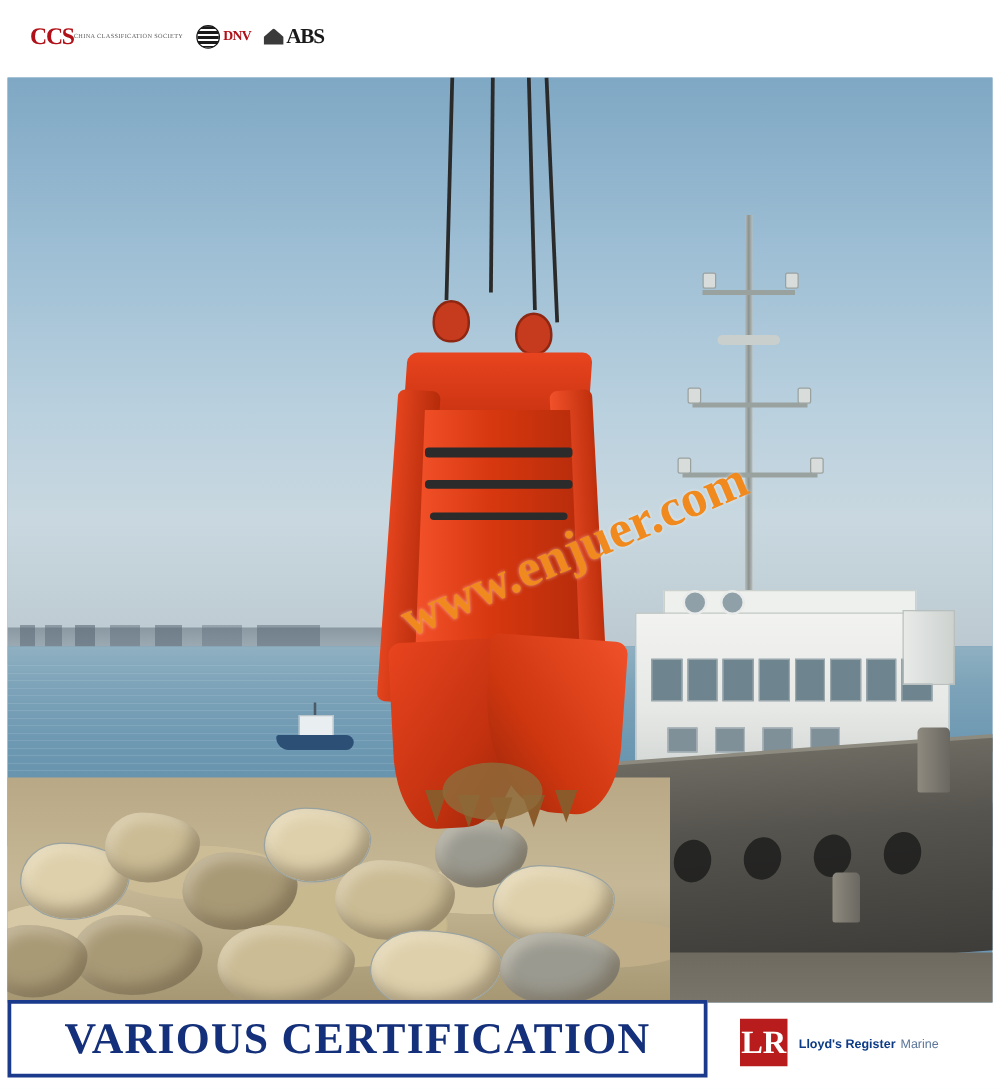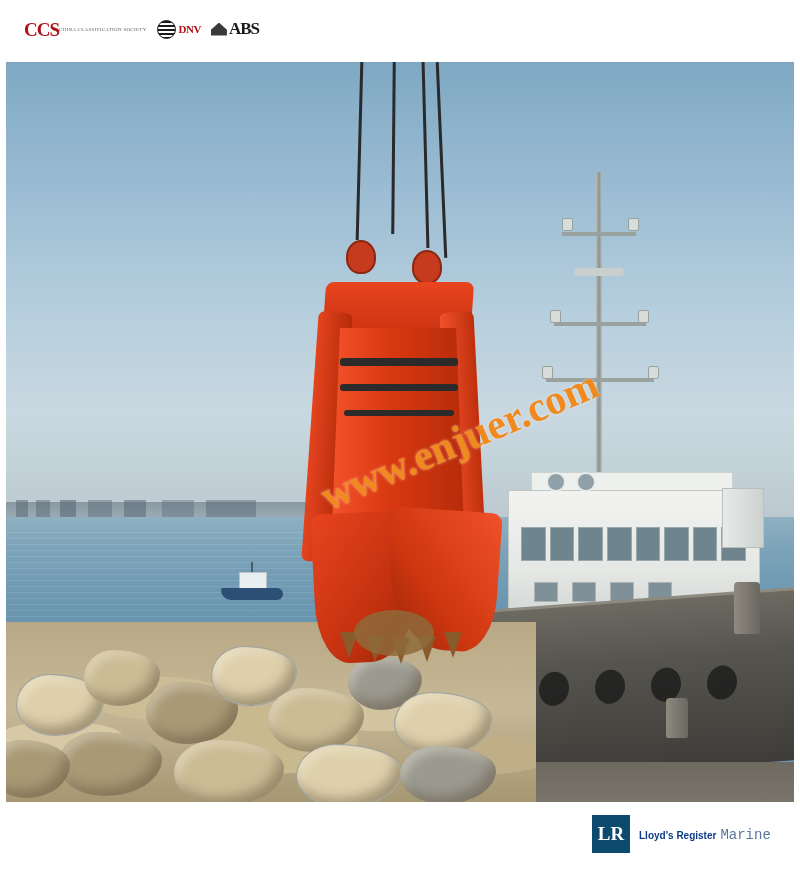--- a/index.html
+++ b/index.html
@@ -446,30 +446,30 @@
     width: 216px; height: 56px;
     background: #ffffff;
     display: flex;
     align-items: center;
     gap: 9px;
     padding-left: 14px;
     box-sizing: border-box;
   }
   .lr-mark {
     width: 38px; height: 38px;
-    background: #0c4a6e;
+    background: #b91c1c;
     color: #ffffff;
     font-weight: bold;
-    font-size: 19px;
+    font-size: 26px;
     display: flex; align-items: center; justify-content: center;
     font-family: "Liberation Serif", serif;
   }
   .lr-text { line-height: 1.15; }
   .lr-text .l1 { color: #0d3b86; font-size: 10px; font-weight: bold; font-family: "Liberation Sans", sans-serif; }
-  .lr-text .l2 { color: #5c7699; font-size: 14px; font-family: Liberation Mono, monospace; }
+  .lr-text .l2 { color: #5c7699; font-size: 10px; font-family: Liberation Sans, sans-serif; }
 
   
   .bottom-filler {
     position: absolute;
     left: 0; top: 798px;
     width: 800px; height: 73px;
     background: #ffffff;
     z-index: -1;
   }
 
@@ -624,20 +624,23 @@
     </div>
     <div class="logo-abs">
       <span class="mark"></span>
       <span class="word">ABS</span>
     </div>
   </div>
 
 
   <div class="bottom-filler"></div>
 
+  <div class="bottom-title-box">
+    <span class="txt">VARIOUS CERTIFICATION</span>
+  </div>
 
   <div class="lr-box">
     <span class="lr-mark">LR</span>
     <span class="lr-text">
       <span class="l1">Lloyd's Register</span>
       <span class="l2">Marine</span>
     </span>
   </div>
 
 </div>

